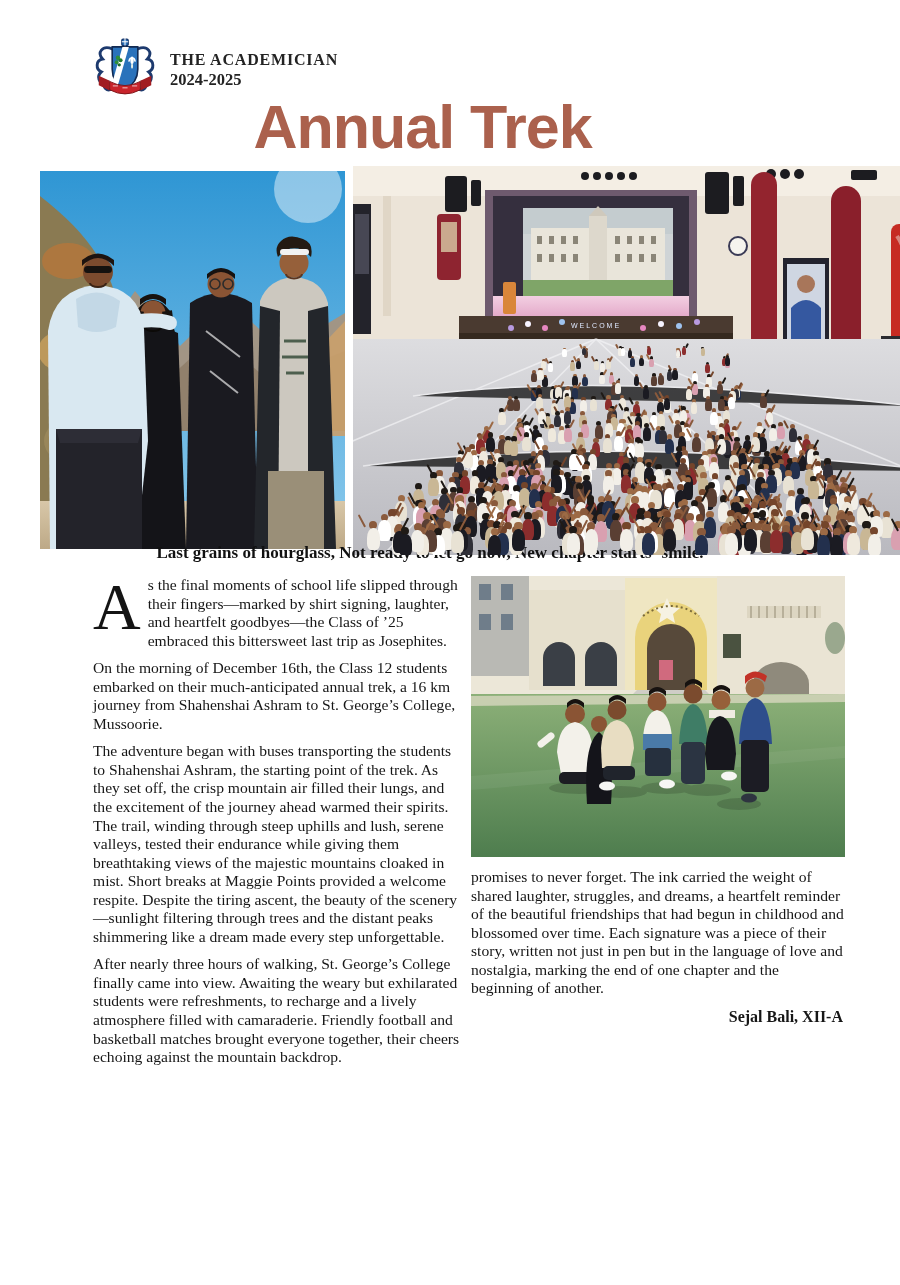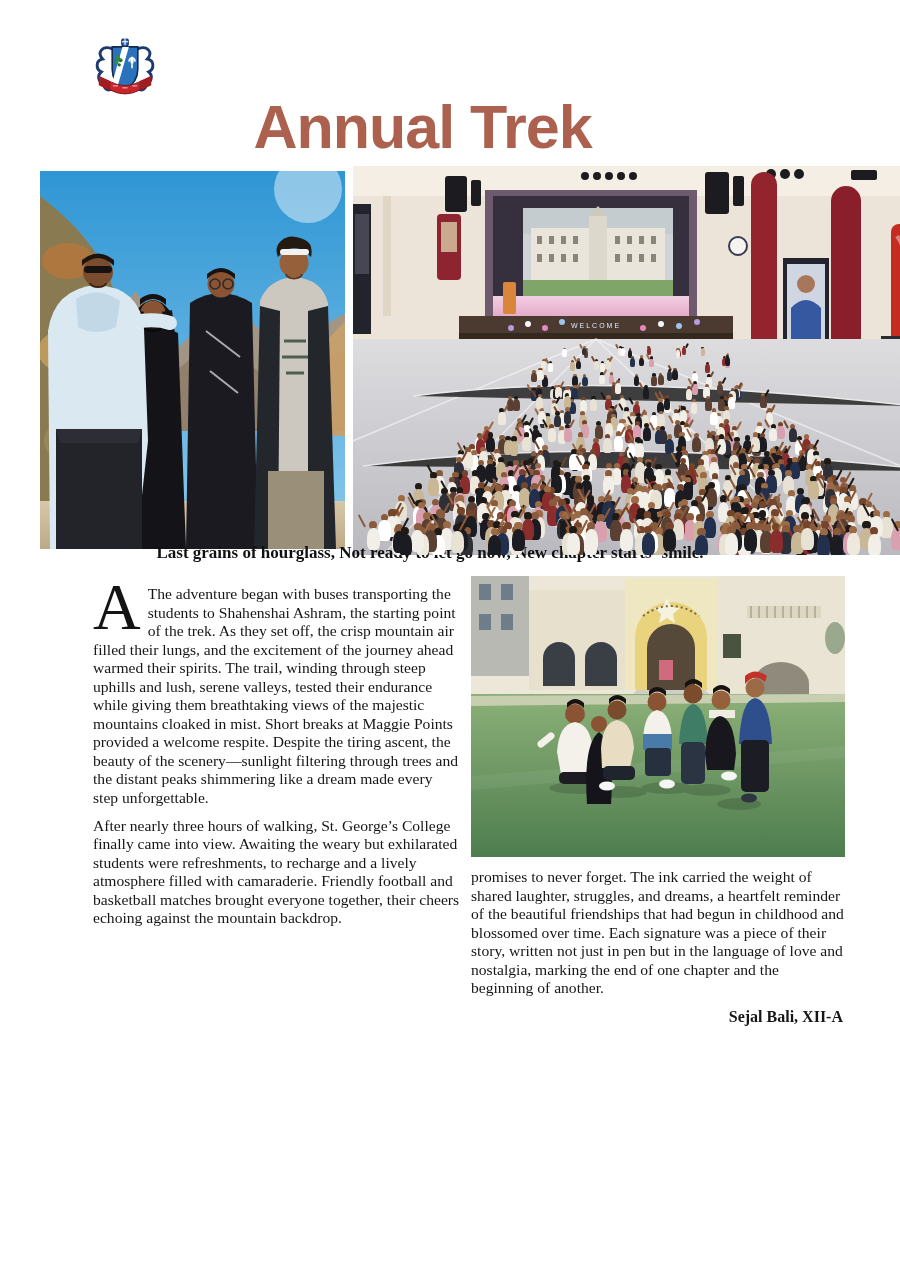--- a/index.html
+++ b/index.html
@@ -70,20 +70,24 @@
 
       <ellipse cx="61" cy="38" rx="2.6" ry="6" fill="#ffffff"></ellipse>
       <path d="M56,40 Q58,32 61,36 M66,40 Q64,32 61,36" stroke="#ffffff" stroke-width="2.4" fill="none"></path>
       <ellipse cx="61" cy="47" rx="1.6" ry="4" fill="#e8f0e6"></ellipse>
 
       <polygon points="9,62 26,70 26,85 9,77" fill="#a11d22"></polygon>
       <polygon points="91,62 74,70 74,85 91,77" fill="#a11d22"></polygon>
       <path d="M26,71 Q50,84 74,71 L74,84 Q50,97 26,84 Z" fill="#c8242b" stroke="#7e1417" stroke-width="1.5"></path>
       <path d="M31,78 h8 M46,81 h8 M61,78 h8" stroke="#f3d9d9" stroke-width="1.4"></path>
     </svg>
+  </div>
+  <div class="masthead">
+    <div class="mast-title">THE ACADEMICIAN</div>
+    <div class="mast-edition">2024-2025</div>
   </div>
 
   <h1 class="title" style="color:#ab614d">Annual Trek</h1>
 
   <div class="photo-band">
 
     <figure class="photo photo-mountain" aria-label="Four students posing on a sunny mountain trail">
       <svg viewBox="0 0 305 378" preserveAspectRatio="none">
         <defs>
           <linearGradient id="sky" x1="0" y1="0" x2="0" y2="1">
@@ -2671,21 +2675,22 @@
             <span class="body" style="width: 13px; height: 22.1px; background: rgb(27, 27, 34); margin-top: -1px;"></span>
           </span>
         </div>
     </figure>
   </div>
 
   <p class="caption">Last grains of hourglass, Not ready to let go now, New chapter starts- smile.</p>
 
   <div class="columns">
     <div class="col col-left">
-      <p><span class="dropcap">A</span></p>
+      <p><span class="dropcap">A</span><span>s the final moments of school life slipped through their fingers—marked by shirt signing, laughter, and heartfelt goodbyes—the Class of ’25 embraced this bittersweet last trip as Josephites.</span></p>
+      <p>On the morning of December 16th, the Class 12 students embarked on their much-anticipated annual trek, a 16 km journey from Shahenshai Ashram to St. George’s College, Mussoorie.</p>
       <p>The adventure began with buses transporting the students to Shahenshai Ashram, the starting point of the trek. As they set off, the crisp mountain air filled their lungs, and the excitement of the journey ahead warmed their spirits. The trail, winding through steep uphills and lush, serene valleys, tested their endurance while giving them breathtaking views of the majestic mountains cloaked in mist. Short breaks at Maggie Points provided a welcome respite. Despite the tiring ascent, the beauty of the scenery—sunlight filtering through trees and the distant peaks shimmering like a dream made every step unforgettable.</p>
       <p>After nearly three hours of walking, St. George’s College finally came into view. Awaiting the weary but exhilarated students were refreshments, to recharge and a lively atmosphere filled with camaraderie. Friendly football and basketball matches brought everyone together, their cheers echoing against the mountain backdrop.</p>
     </div>
 
     <div class="col col-right">
 
       <figure class="photo photo-lawn" style="margin-left:0;margin-right:0;" aria-label="Group of students with a teacher on the lawn of St. George's College">
         <svg viewBox="0 0 374 281" preserveAspectRatio="none">
           <defs>
             <linearGradient id="lawn" x1="0" y1="0" x2="0" y2="1">

